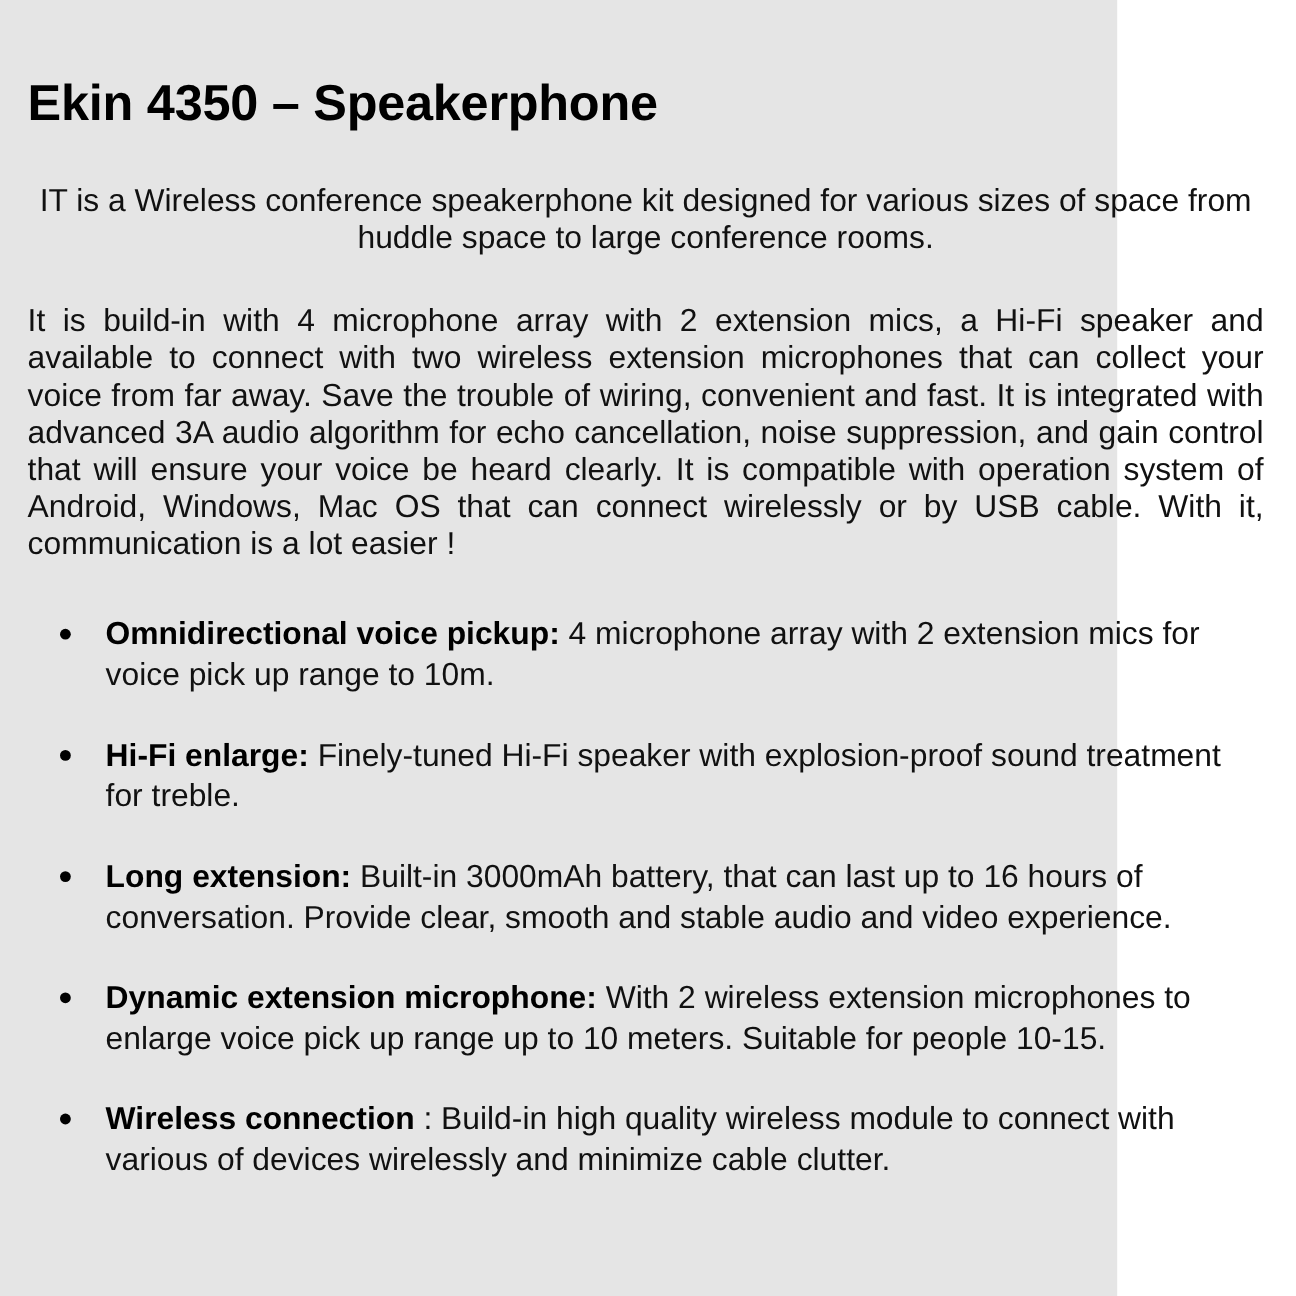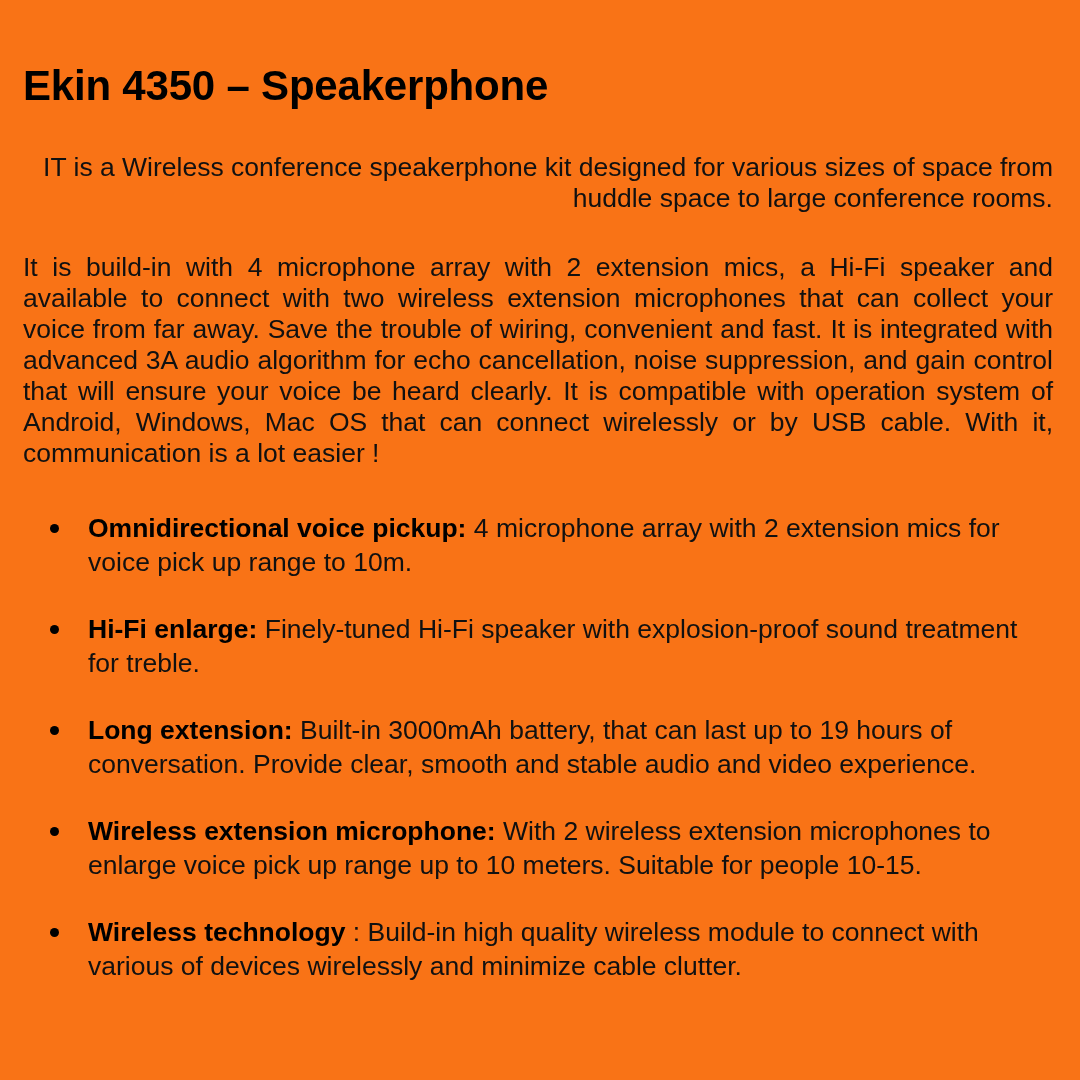--- a/index.html
+++ b/index.html
@@ -12,25 +12,25 @@
     width: 1080px;
     height: 1080px;
     overflow: hidden;
     font-family: "Liberation Sans", sans-serif;
     color: #0a0a0a;
     -webkit-font-smoothing: antialiased;
   }
 
   .page {
     position: relative;
-    width: 1080px;
+    width: 931px;
     height: 1080px;
     padding: 0;
     box-sizing: border-box;
-    background: #f97316;
+    background: #e5e5e5;
   }
 
   
   .doc-title {
     position: absolute;
     left: 23px;
     top: 62px;
     margin: 0;
     font-family: "Liberation Sans", sans-serif;
     font-size: 42px;
@@ -49,21 +49,21 @@
     width: 1030px;
   }
 
   p.para {
     margin: 0;
     font-size: 26.5px;
     line-height: 31px;
     color: #111111;
   }
   p.para.lead {
-    text-align: right;
+    text-align: center;
   }
   p.para.justified {
     text-align: justify;
     text-justify: inter-word;
     margin-top: 38px;
   }
 
   
   ul.features {
     list-style: none;
@@ -119,29 +119,29 @@
         <span class="lead-in">Omnidirectional voice pickup:</span><span class="rest"> 4 microphone array with 2 extension mics for voice pick up range to 10m.</span>
       </li>
 
       <li>
         <span class="dot"></span>
         <span class="lead-in">Hi-Fi enlarge:</span><span class="rest"> Finely-tuned Hi-Fi speaker with explosion-proof sound treatment for treble.</span>
       </li>
 
       <li>
         <span class="dot"></span>
-        <span class="lead-in">Long extension:</span><span class="rest"> Built-in 3000mAh battery, that can last up to 19 hours of conversation. Provide clear, smooth and stable audio and video experience.</span>
+        <span class="lead-in">Long extension:</span><span class="rest"> Built-in 3000mAh battery, that can last up to 16 hours of conversation. Provide clear, smooth and stable audio and video experience.</span>
       </li>
 
 
       <li>
         <span class="dot"></span>
-        <span class="lead-in">Wireless extension microphone:</span><span class="rest"> With 2 wireless extension microphones to enlarge voice pick up range up to 10 meters. Suitable for people 10-15.</span>
+        <span class="lead-in">Dynamic extension microphone:</span><span class="rest"> With 2 wireless extension microphones to enlarge voice pick up range up to 10 meters. Suitable for people 10-15.</span>
       </li>
 
       <li>
         <span class="dot"></span>
-        <span class="lead-in">Wireless technology</span><span class="rest"> : Build-in high quality wireless module to connect with various of devices wirelessly and minimize cable clutter.</span>
+        <span class="lead-in">Wireless connection</span><span class="rest"> : Build-in high quality wireless module to connect with various of devices wirelessly and minimize cable clutter.</span>
       </li>
 
     </ul>
   </div>
 </div>
 
 </body></html>

